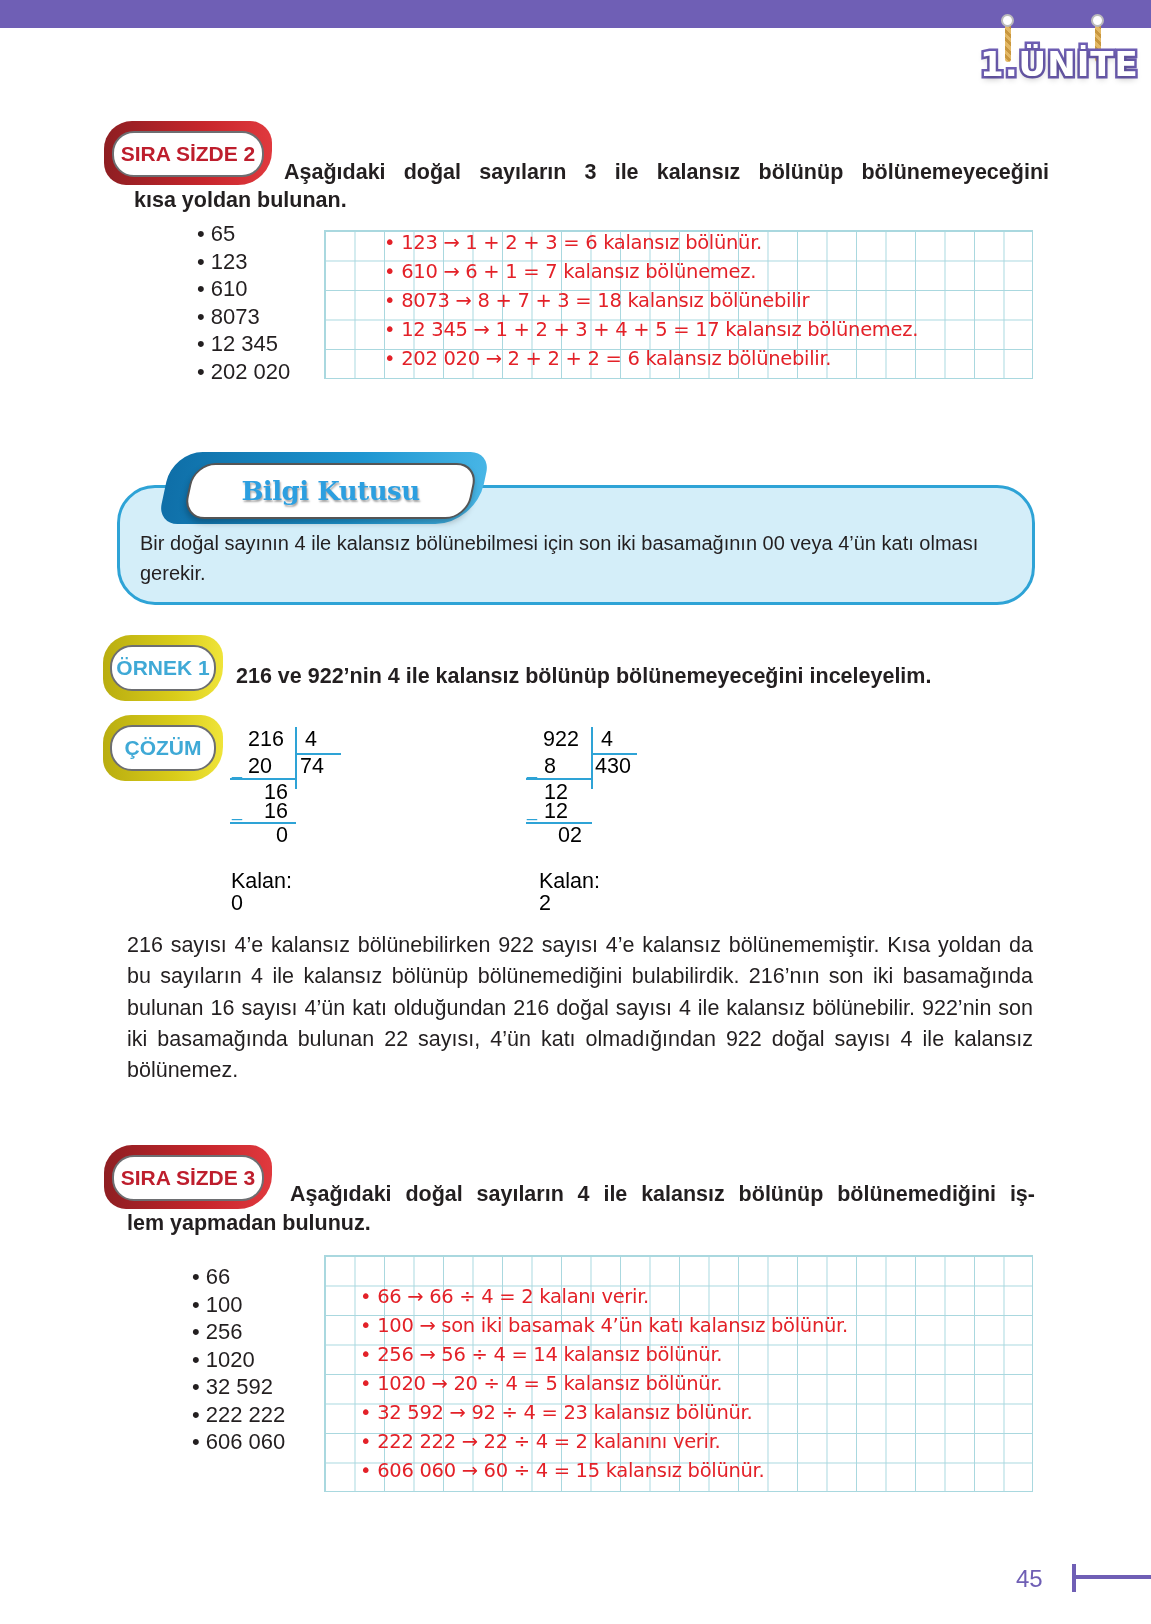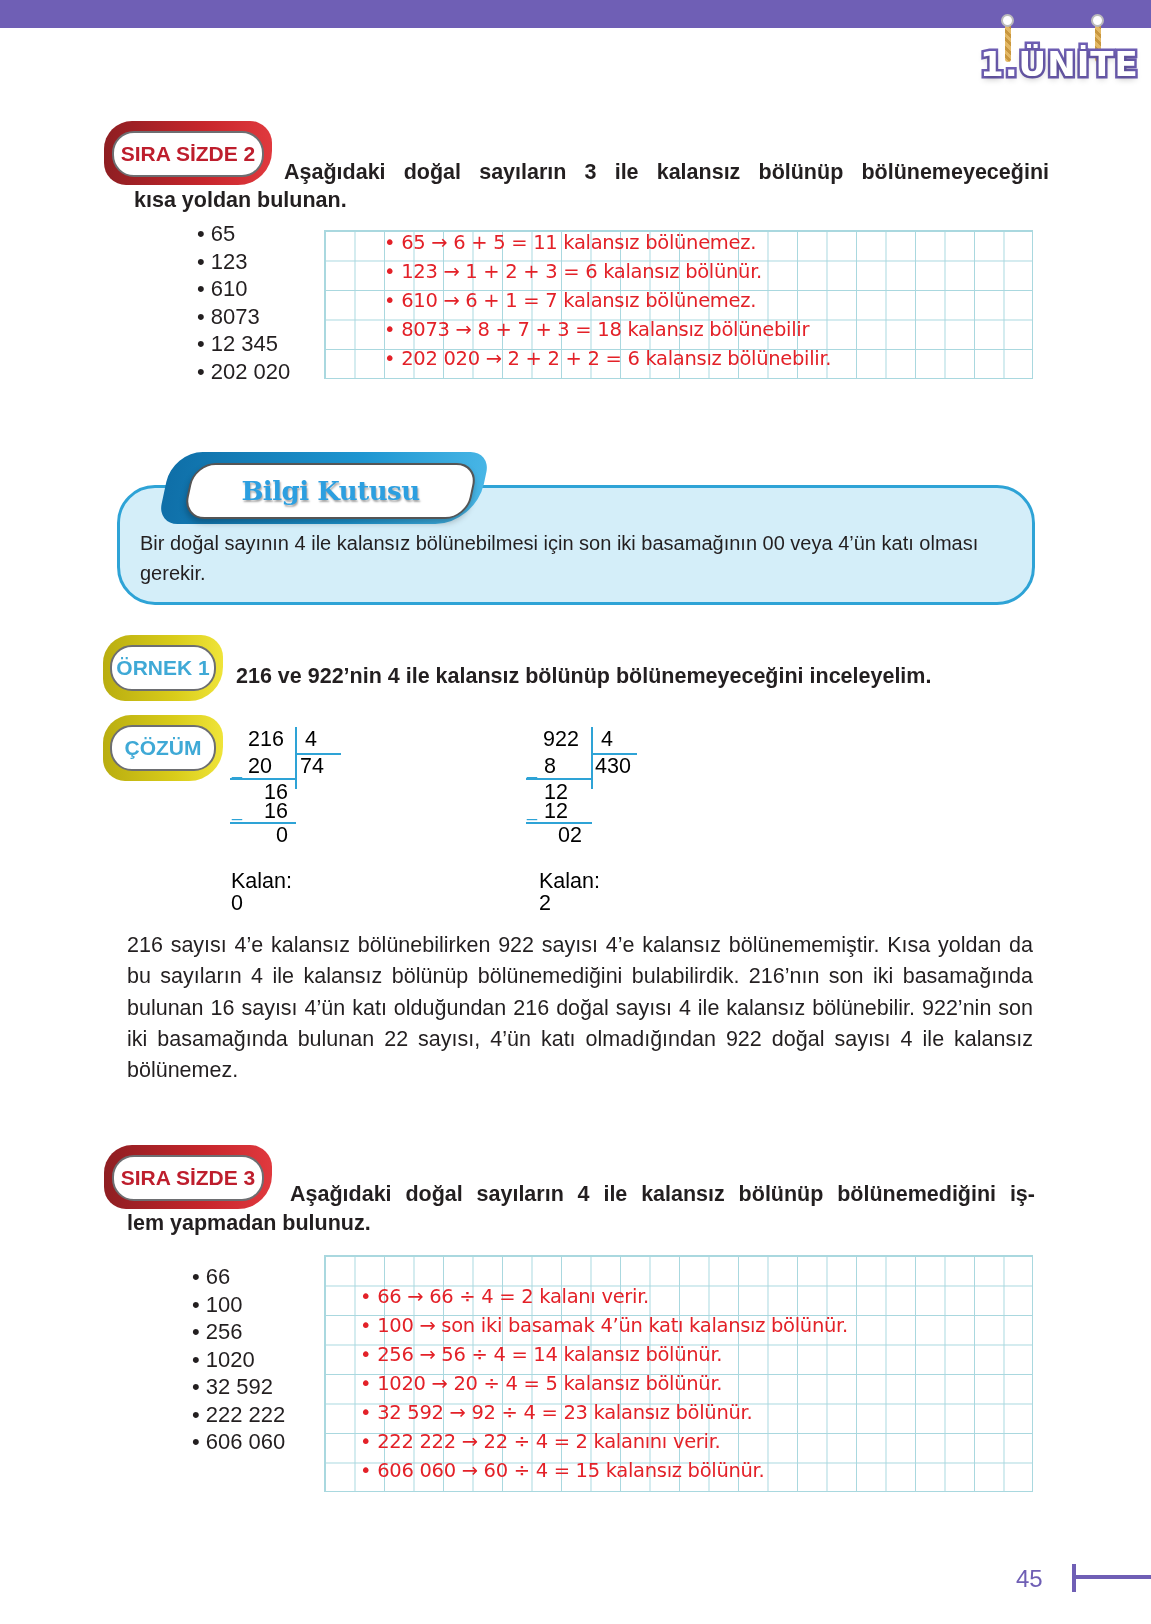--- a/index.html
+++ b/index.html
@@ -110,24 +110,24 @@
   <div class="li">65</div>
   <div class="li">123</div>
   <div class="li">610</div>
   <div class="li">8073</div>
   <div class="li">12 345</div>
   <div class="li">202 020</div>
 </div>
 
 <div class="grid" style="left:324px;top:230px;width:709px;height:149px;"></div>
 <div class="abs answers" style="left:384px;top:228px;">
-  <div class="li">65 → 6 + 5 = 11 kalansız bölünemez.</div>
   <div class="li">123 → 1 + 2 + 3 = 6 kalansız bölünür.</div>
   <div class="li">610 → 6 + 1 = 7 kalansız bölünemez.</div>
   <div class="li">8073 → 8 + 7 + 3 = 18 kalansız bölünebilir</div>
+  <div class="li">12 345 → 1 + 2 + 3 + 4 + 5 = 17 kalansız bölünemez.</div>
   <div class="li">202 020 → 2 + 2 + 2 = 6 kalansız bölünebilir.</div>
 </div>
 
 <div class="abs info-box"></div>
 <div class="abs info-tab-back"></div>
 <div class="abs info-tab"></div>
 <div class="abs info-title">Bilgi Kutusu</div>
 <div class="abs info-text">Bir doğal sayının 4 ile kalansız bölünebilmesi için son iki basamağının 00 veya 4’ün katı olması gerekir.</div>
 
 <div class="ribbon-back yellow-back" style="left:103px;top:635px;width:120px;height:66px;"></div>

